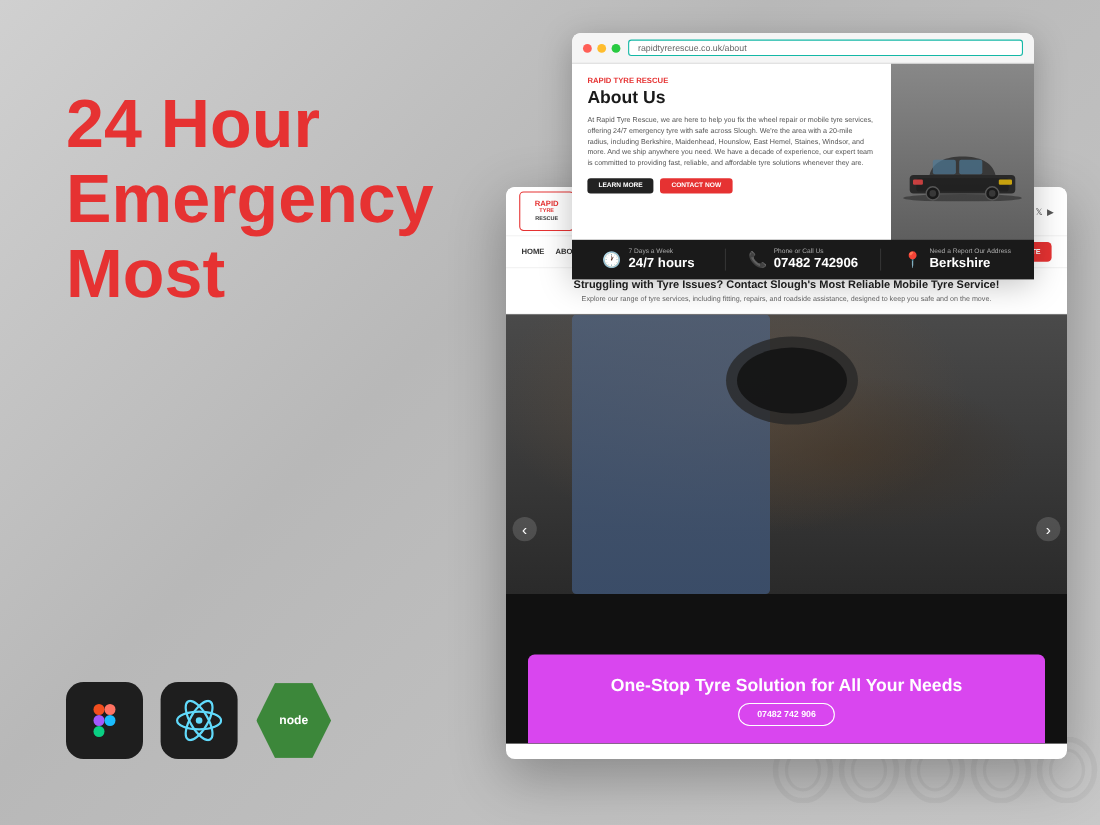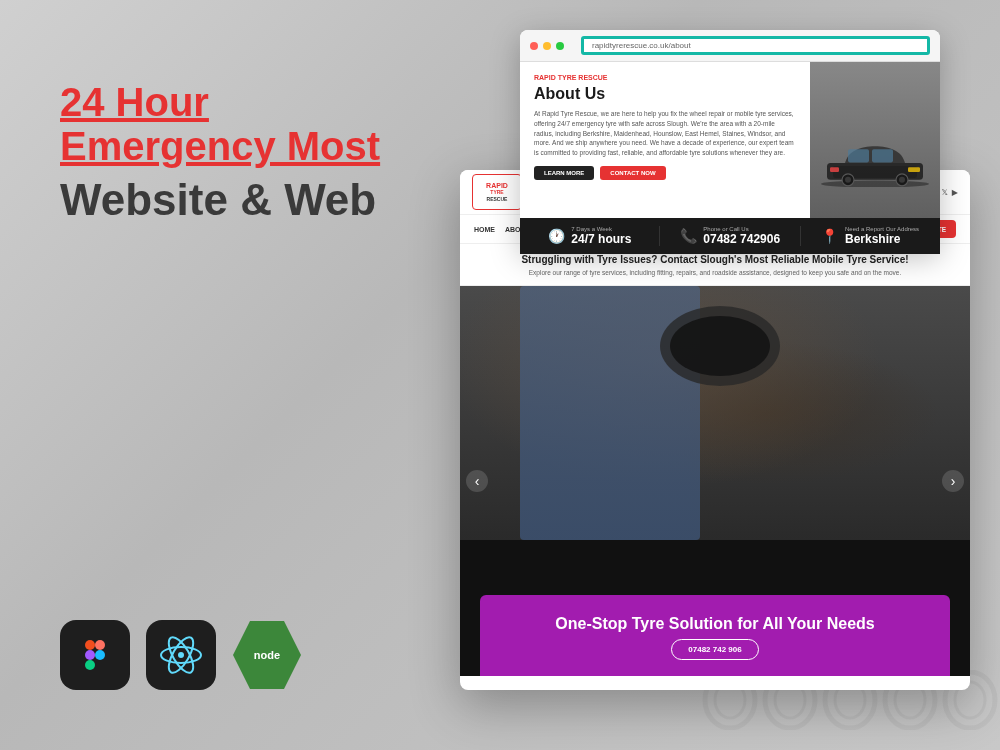--- a/index.html
+++ b/index.html
@@ -15,26 +15,25 @@
 
     
     .left-panel {
       position: absolute;
       left: 60px;
       top: 80px;
       width: 360px;
     }
 
     .main-title {
-      font-size: 40px;
+      font-size: 62px;
       font-weight: 900;
       line-height: 1.1;
       color: #e63232;
       margin-bottom: 8px;
-      text-decoration: underline;
     }
 
     .main-title .line1 { display: block; color: #e63232; }
     .main-title .line2 { display: block; color: #e63232; }
     
     .sub-title {
       font-size: 44px;
       font-weight: 900;
       color: #3a3a3a;
       line-height: 1.1;
@@ -98,26 +97,26 @@
     }
 
     .dot { width: 8px; height: 8px; border-radius: 50%; }
     .dot-red { background: #ff5f57; }
     .dot-yellow { background: #ffbd2e; }
     .dot-green { background: #28ca41; }
 
     .url-bar {
       flex: 1;
       background: #fff;
-      border: 3px solid #14b8a6;
+      border: 1px solid #14b8a6;
       border-radius: 3px;
       padding: 2px 8px;
       font-size: 8px;
       color: #666;
-      margin-left: 12px;
+      margin-left: 2px;
     }
 
     .browser-top-content {
       display: flex;
       height: calc(100% - 24px);
     }
 
     .about-text-area {
       flex: 1;
       padding: 12px 14px;
@@ -333,21 +332,21 @@
         radial-gradient(ellipse at 40% 30%, rgba(100,80,60,0.6) 0%, transparent 50%),
         radial-gradient(ellipse at 60% 50%, rgba(60,50,40,0.8) 0%, transparent 40%),
         linear-gradient(180deg, #4a4a4a 0%, #2a2a2a 100%);
     }
 
     .hero-overlay {
       position: absolute;
       bottom: 0;
       left: 0;
       right: 0;
-      background: #a21caf;
+      background: #d946ef;
       padding: 20px 24px 16px;
       border-radius: 6px 6px 0 0;
       margin: 0 20px;
     }
 
     .hero-title {
       font-size: 16px;
       font-weight: 900;
       color: #fff;
       text-align: center;
@@ -441,21 +440,20 @@
   </style>
 </head>
 <body>
 
 <div class="left-panel">
   <div class="main-title">
     <span class="line1">24 Hour</span>
     <span class="line2">Emergency Most</span>
   </div>
   <div class="sub-title">
-    <span class="line3">Website &amp; Web</span>
   </div>
 </div>
 
 <div class="tech-icons">
 
   <div class="tech-icon figma-icon">
     <svg width="38" height="38" viewBox="0 0 38 38" fill="none">
       <rect x="9" y="4" width="10" height="10" rx="5" fill="#F24E1E"></rect>
       <rect x="19" y="4" width="10" height="10" rx="5" fill="#FF7262"></rect>
       <rect x="9" y="14" width="10" height="10" rx="5" fill="#A259FF"></rect>

